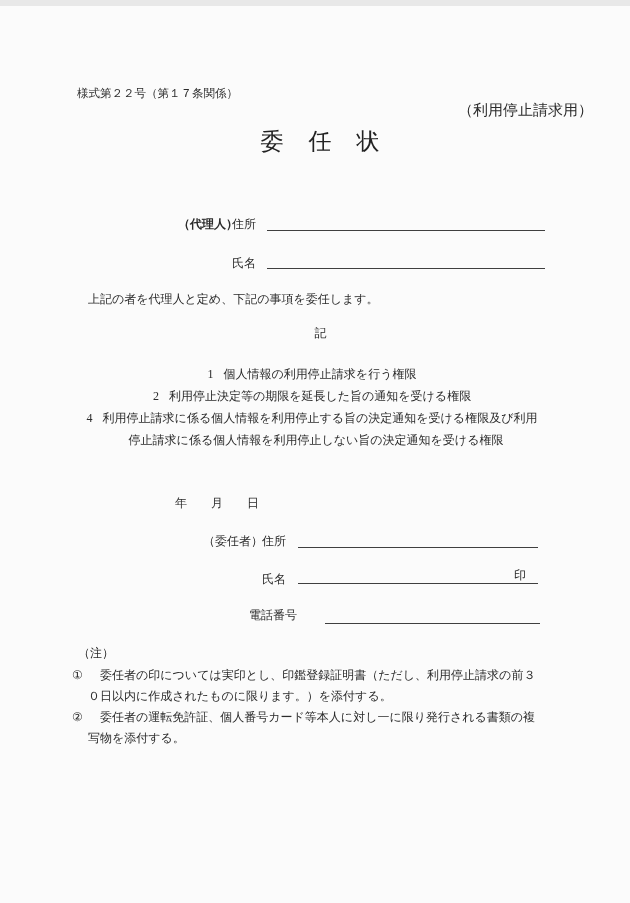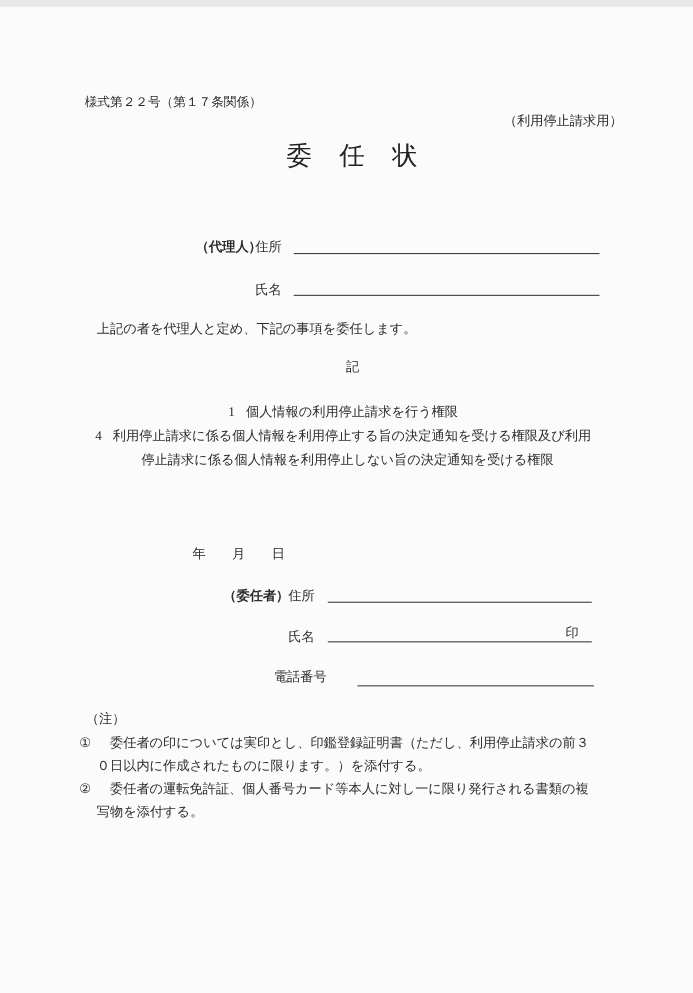--- a/index.html
+++ b/index.html
@@ -7,21 +7,21 @@
     position:relative;
     width:630px;height:903px;
     background:#fbfbfb;
     font-family:"Liberation Serif","DejaVu Serif",serif;
     color:#2b2b2b;
     margin:6px auto;
     overflow:hidden;
     padding-left:11px;
   }
   .abs{position:absolute;white-space:nowrap;font-size:12px;line-height:15px;}
-  .fs11{font-size:12px;}
+  .fs11{font-size:15px;}
   .fs115{font-size:11.5px;}
   .title{
     position:absolute;top:120px;left:0;width:100%;
     text-align:center;font-size:23px;font-weight:normal;
     letter-spacing:1px;margin:0;color:#222;
   }
   .center{left:0;width:100%;text-align:center;white-space:nowrap;}
   .fill{
     position:absolute;height:16px;
     border-bottom:1px solid #3f3f3f;
@@ -61,27 +61,30 @@
   <span class="fill" style="left:267px;top:246px;width:278px;"></span>
 
   <div class="abs" style="left:88px;top:287px;font-family:Liberation Mono, monospace;">上記の者を代理人と定め、下記の事項を委任します。</div>
   <div class="abs center" style="top:320px;">記</div>
 
   <div class="dlist">
     <div class="item">
       <span class="inum">1</span><span>個人情報の利用停止請求を行う権限</span>
     </div>
     <div class="item">
+      <span class="inum">2</span><span>利用停止決定等の期限を延長した旨の通知を受ける権限</span>
+    </div>
+    <div class="item">
       <span class="inum">4</span><span>利用停止請求に係る個人情報を利用停止する旨の決定通知を受ける権限及び利用停止請求に係る個人情報を利用停止しない旨の決定通知を受ける権限</span>
     </div>
   </div>
 
   <div class="abs" style="left:175px;top:490px;">年　　月　　日</div>
 
-  <span class="abs" style="left:203px;top:528px;font-weight:bold;">（委任者）</span>
+  <span class="abs" style="left:203px;top:528px;">（委任者）</span>
   <span class="abs" style="left:262px;top:528px;">住所</span>
   <span class="fill" style="left:298px;top:525px;width:240px;"></span>
 
   <span class="abs" style="left:262px;top:566px;">氏名</span>
   <span class="fill seal-line" style="left:298px;top:561px;width:228px;"><span>印</span></span>
 
   <span class="abs" style="left:249px;top:602px;">電話番号</span>
   <span class="fill" style="left:325px;top:601px;width:215px;"></span>
 
   <div class="abs" style="left:78px;top:640px;">（注）</div>

